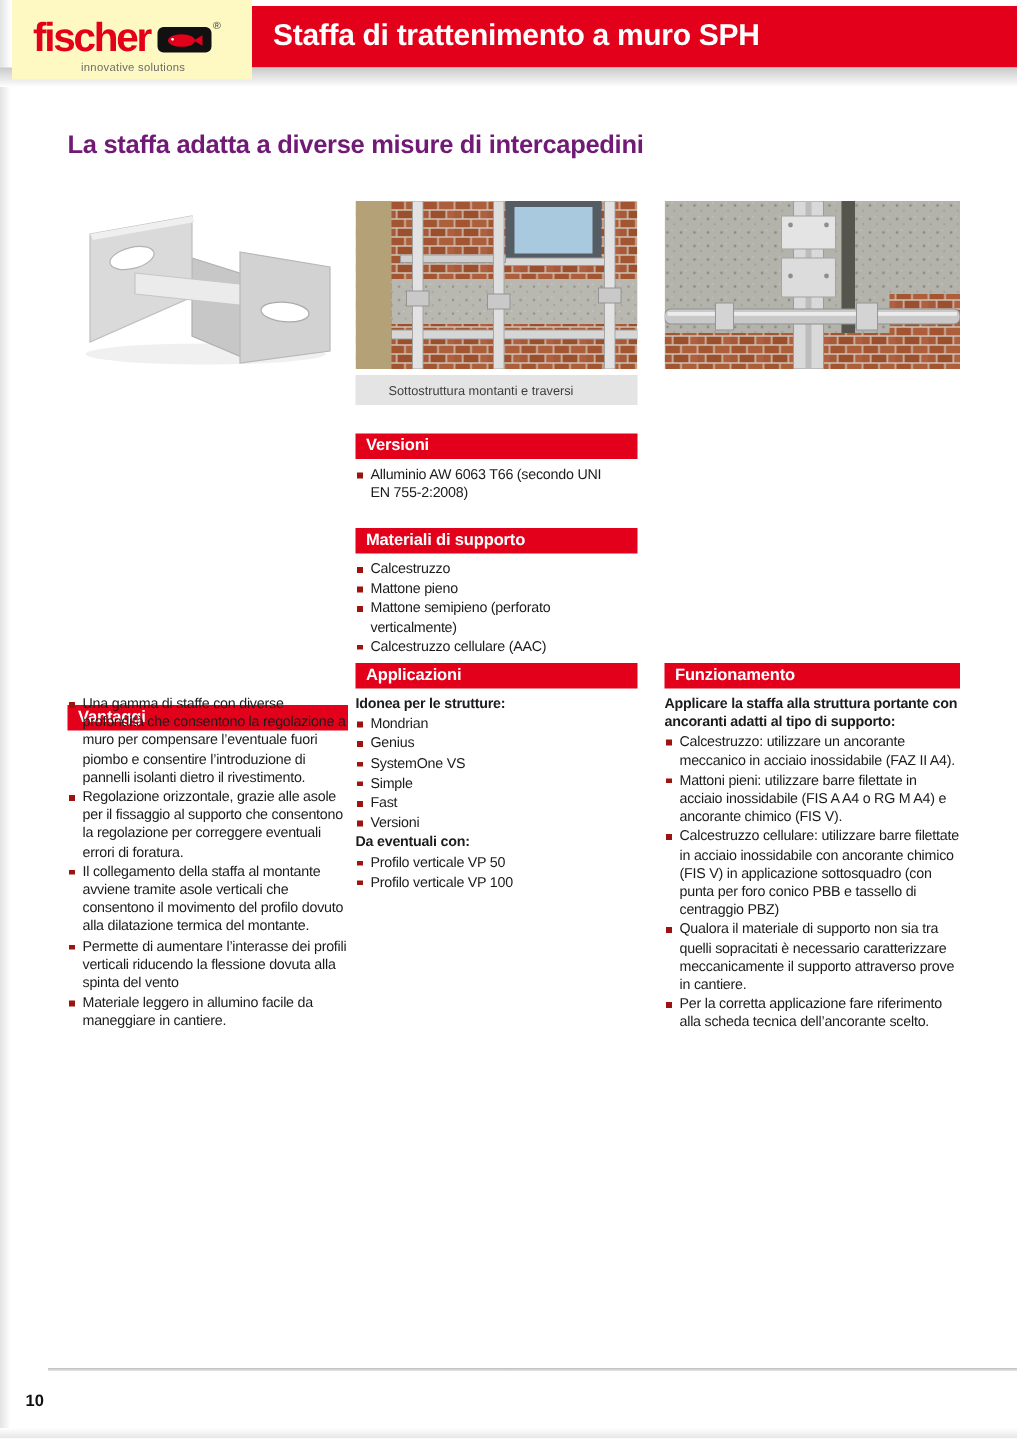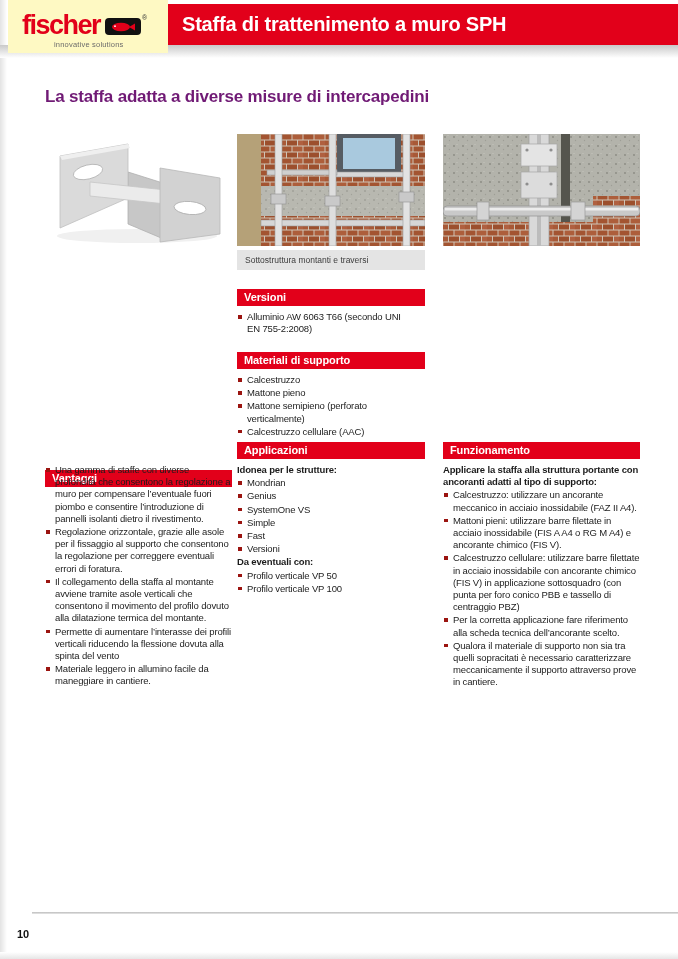--- a/index.html
+++ b/index.html
@@ -18,21 +18,21 @@
   .logo-box { position:absolute; left:8px; top:0; width:160px; height:53px; background:#fef9c3; }
   .logo-row { position:absolute; left:14px; top:14px; display:flex; align-items:flex-start; }
   .logo-word { font-size:27px; font-weight:bold; color:#e2001a; letter-spacing:-1.5px; line-height:22px; }
   .fishbox { margin-left:5px; margin-top:4px; width:36px; height:17px; background:#111; border-radius:4px; display:flex; align-items:center; justify-content:center; }
   .reg { font-size:7px; color:#333; margin-left:1px; }
   .tagline { position:absolute; left:46px; top:40px; font-size:7.5px; color:#6b6b6b; letter-spacing:0.2px; }
 
   .main-title { position:absolute; left:45px; top:87px; font-size:17px; font-weight:bold; letter-spacing:-0.2px; color:#701a75; }
 
   .img-frame { position:absolute; top:134px; height:112px; overflow:hidden; }
-  .caption { position:absolute; top:250px; height:20px; background:#e4e4e4; color:#3c3c3c; font-size:8.5px; line-height:20px; padding:0 8px; }
+  .caption { position:absolute; top:250px; height:20px; background:#e4e4e4; color:#3c3c3c; font-size:8.5px; line-height:20px; padding:0 22px; }
 
   .red-bar { position:absolute; height:17px; background:#e2001a; color:#ffffff; font-size:11px; font-weight:bold; line-height:17px; padding-left:7px; letter-spacing:-0.1px; }
 
   .list-block { position:absolute; font-size:9.5px; line-height:12.2px; letter-spacing:-0.15px; color:#1c1c1c; }
   ul.bl { list-style:none; }
   ul.bl li { position:relative; padding-left:10px; margin-bottom:1px; }
   ul.bl li::before { content:""; position:absolute; left:1px; top:4px; width:3.5px; height:3.5px; background:#9b1410; }
   .sublabel { font-weight:bold; margin-bottom:1px; }
   .intro-bold { font-weight:bold; margin-bottom:1px; }
 
@@ -201,21 +201,21 @@
     </ul>
   </div>
 
   <div class="red-bar" style="left:443px; top:442px; width:197px;">Funzionamento</div>
   <div class="list-block" style="left:443px; top:464px; width:197px;">
     <div class="intro-bold">Applicare la staffa alla struttura portante con ancoranti adatti al tipo di supporto:</div>
     <ul class="bl">
       <li>Calcestruzzo: utilizzare un ancorante meccanico in acciaio inossidabile (FAZ II A4).</li>
       <li>Mattoni pieni: utilizzare barre filettate in acciaio inossidabile (FIS A A4 o RG M A4) e ancorante chimico (FIS V).</li>
       <li>Calcestruzzo cellulare: utilizzare barre filettate in acciaio inossidabile con ancorante chimico (FIS V) in applicazione sottosquadro (con punta per foro conico PBB e tassello di centraggio PBZ)</li>
+      <li>Qualora il materiale di supporto non sia tra quelli sopracitati è necessario caratterizzare meccanicamente il supporto attraverso prove in cantiere.</li>
       <li>Per la corretta applicazione fare riferimento alla scheda tecnica dell’ancorante scelto.</li>
-      <li>Qualora il materiale di supporto non sia tra quelli sopracitati è necessario caratterizzare meccanicamente il supporto attraverso prove in cantiere.</li>
     </ul>
   </div>
 
   <div class="footer-line"></div>
   <div class="page-num">10</div>
 
 </div>
 
 </body></html>

